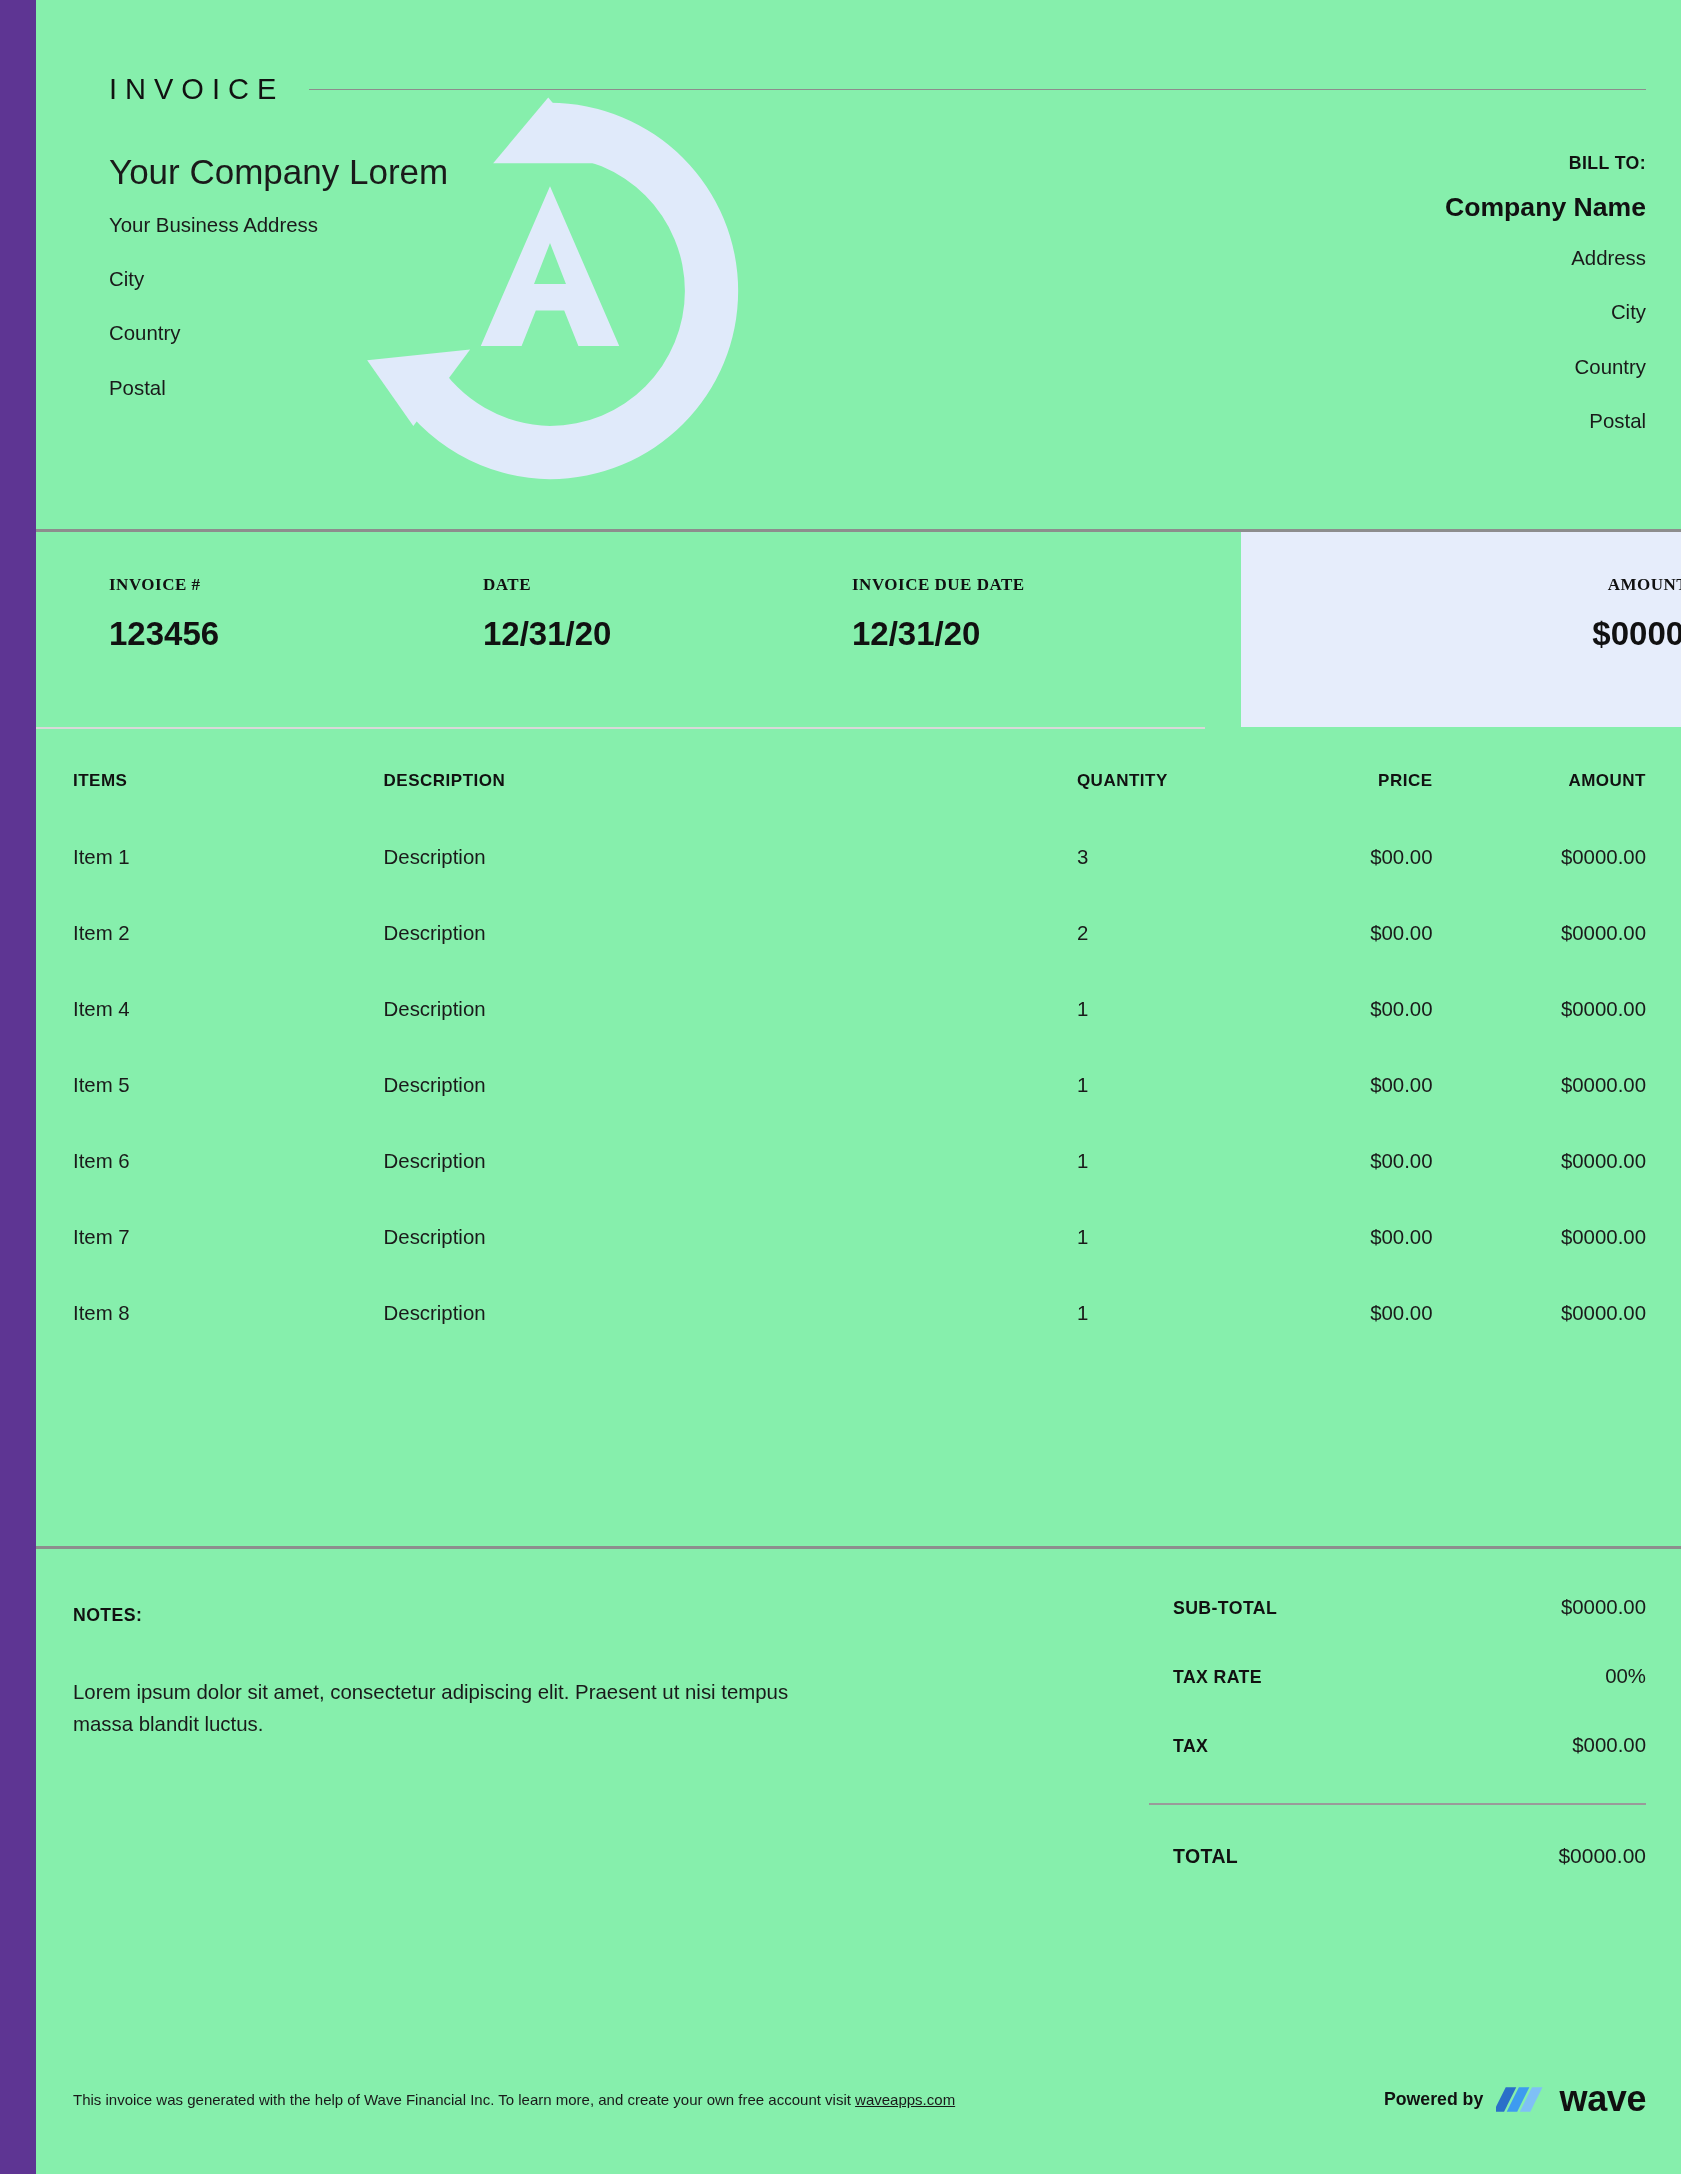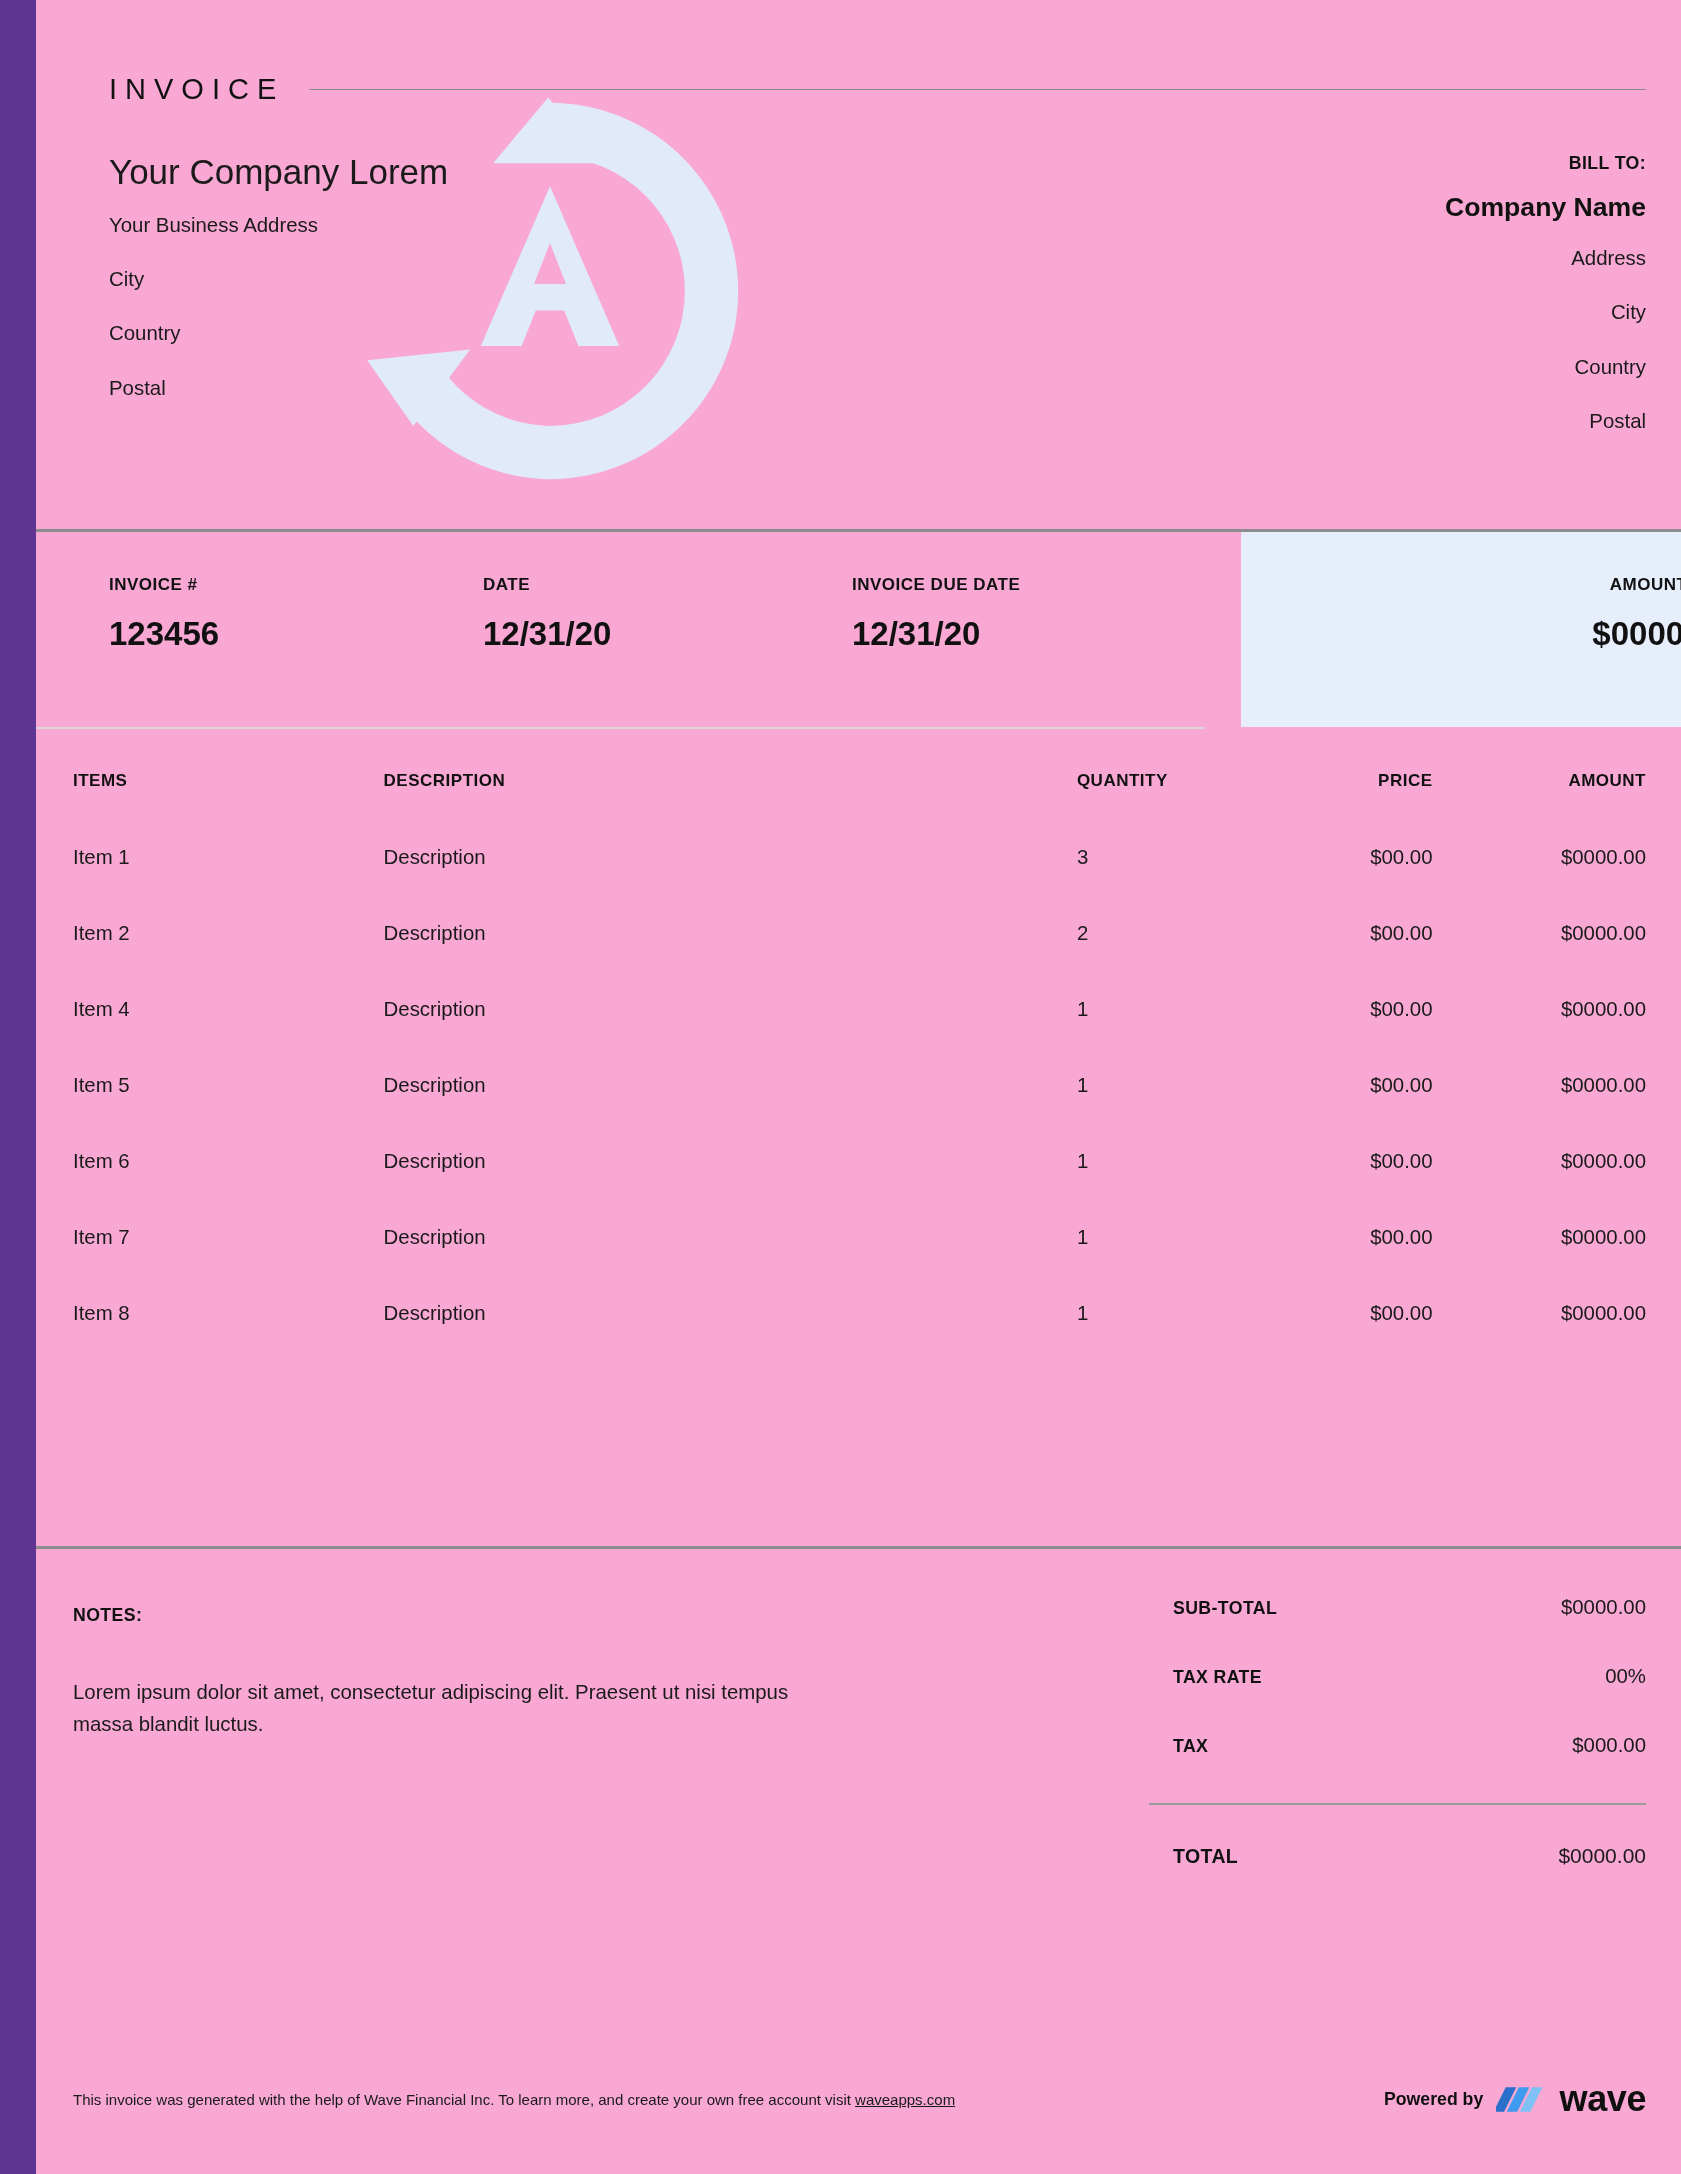--- a/index.html
+++ b/index.html
@@ -11,21 +11,21 @@
   body {
     font-family: "Liberation Sans", sans-serif;
     color: #111111;
     -webkit-font-smoothing: antialiased;
   }
 
   .page {
     position: relative;
     width: 1681px;
     height: 2175px;
-    background: #f9a8d4;
+    background: #86efac;
     overflow: hidden;
   }
 
   
   .spine {
     position: absolute;
     left: 0;
     top: 0;
     width: 36px;
     height: 2175px;
@@ -137,20 +137,21 @@
     position: absolute;
     top: 43px;
   }
   .meta-label {
     font-size: 17px;
     font-weight: 700;
     letter-spacing: 0.5px;
     color: #111;
     margin-bottom: 19.5px;
     white-space: nowrap;
+    font-family: Liberation Serif, serif;
   }
   .meta-value {
     font-size: 33px;
     font-weight: 700;
     color: #111;
     white-space: nowrap;
   }
   .meta-invoice  { left: 73px; }
   .meta-date     { left: 447px; }
   .meta-due      { left: 816px; }

